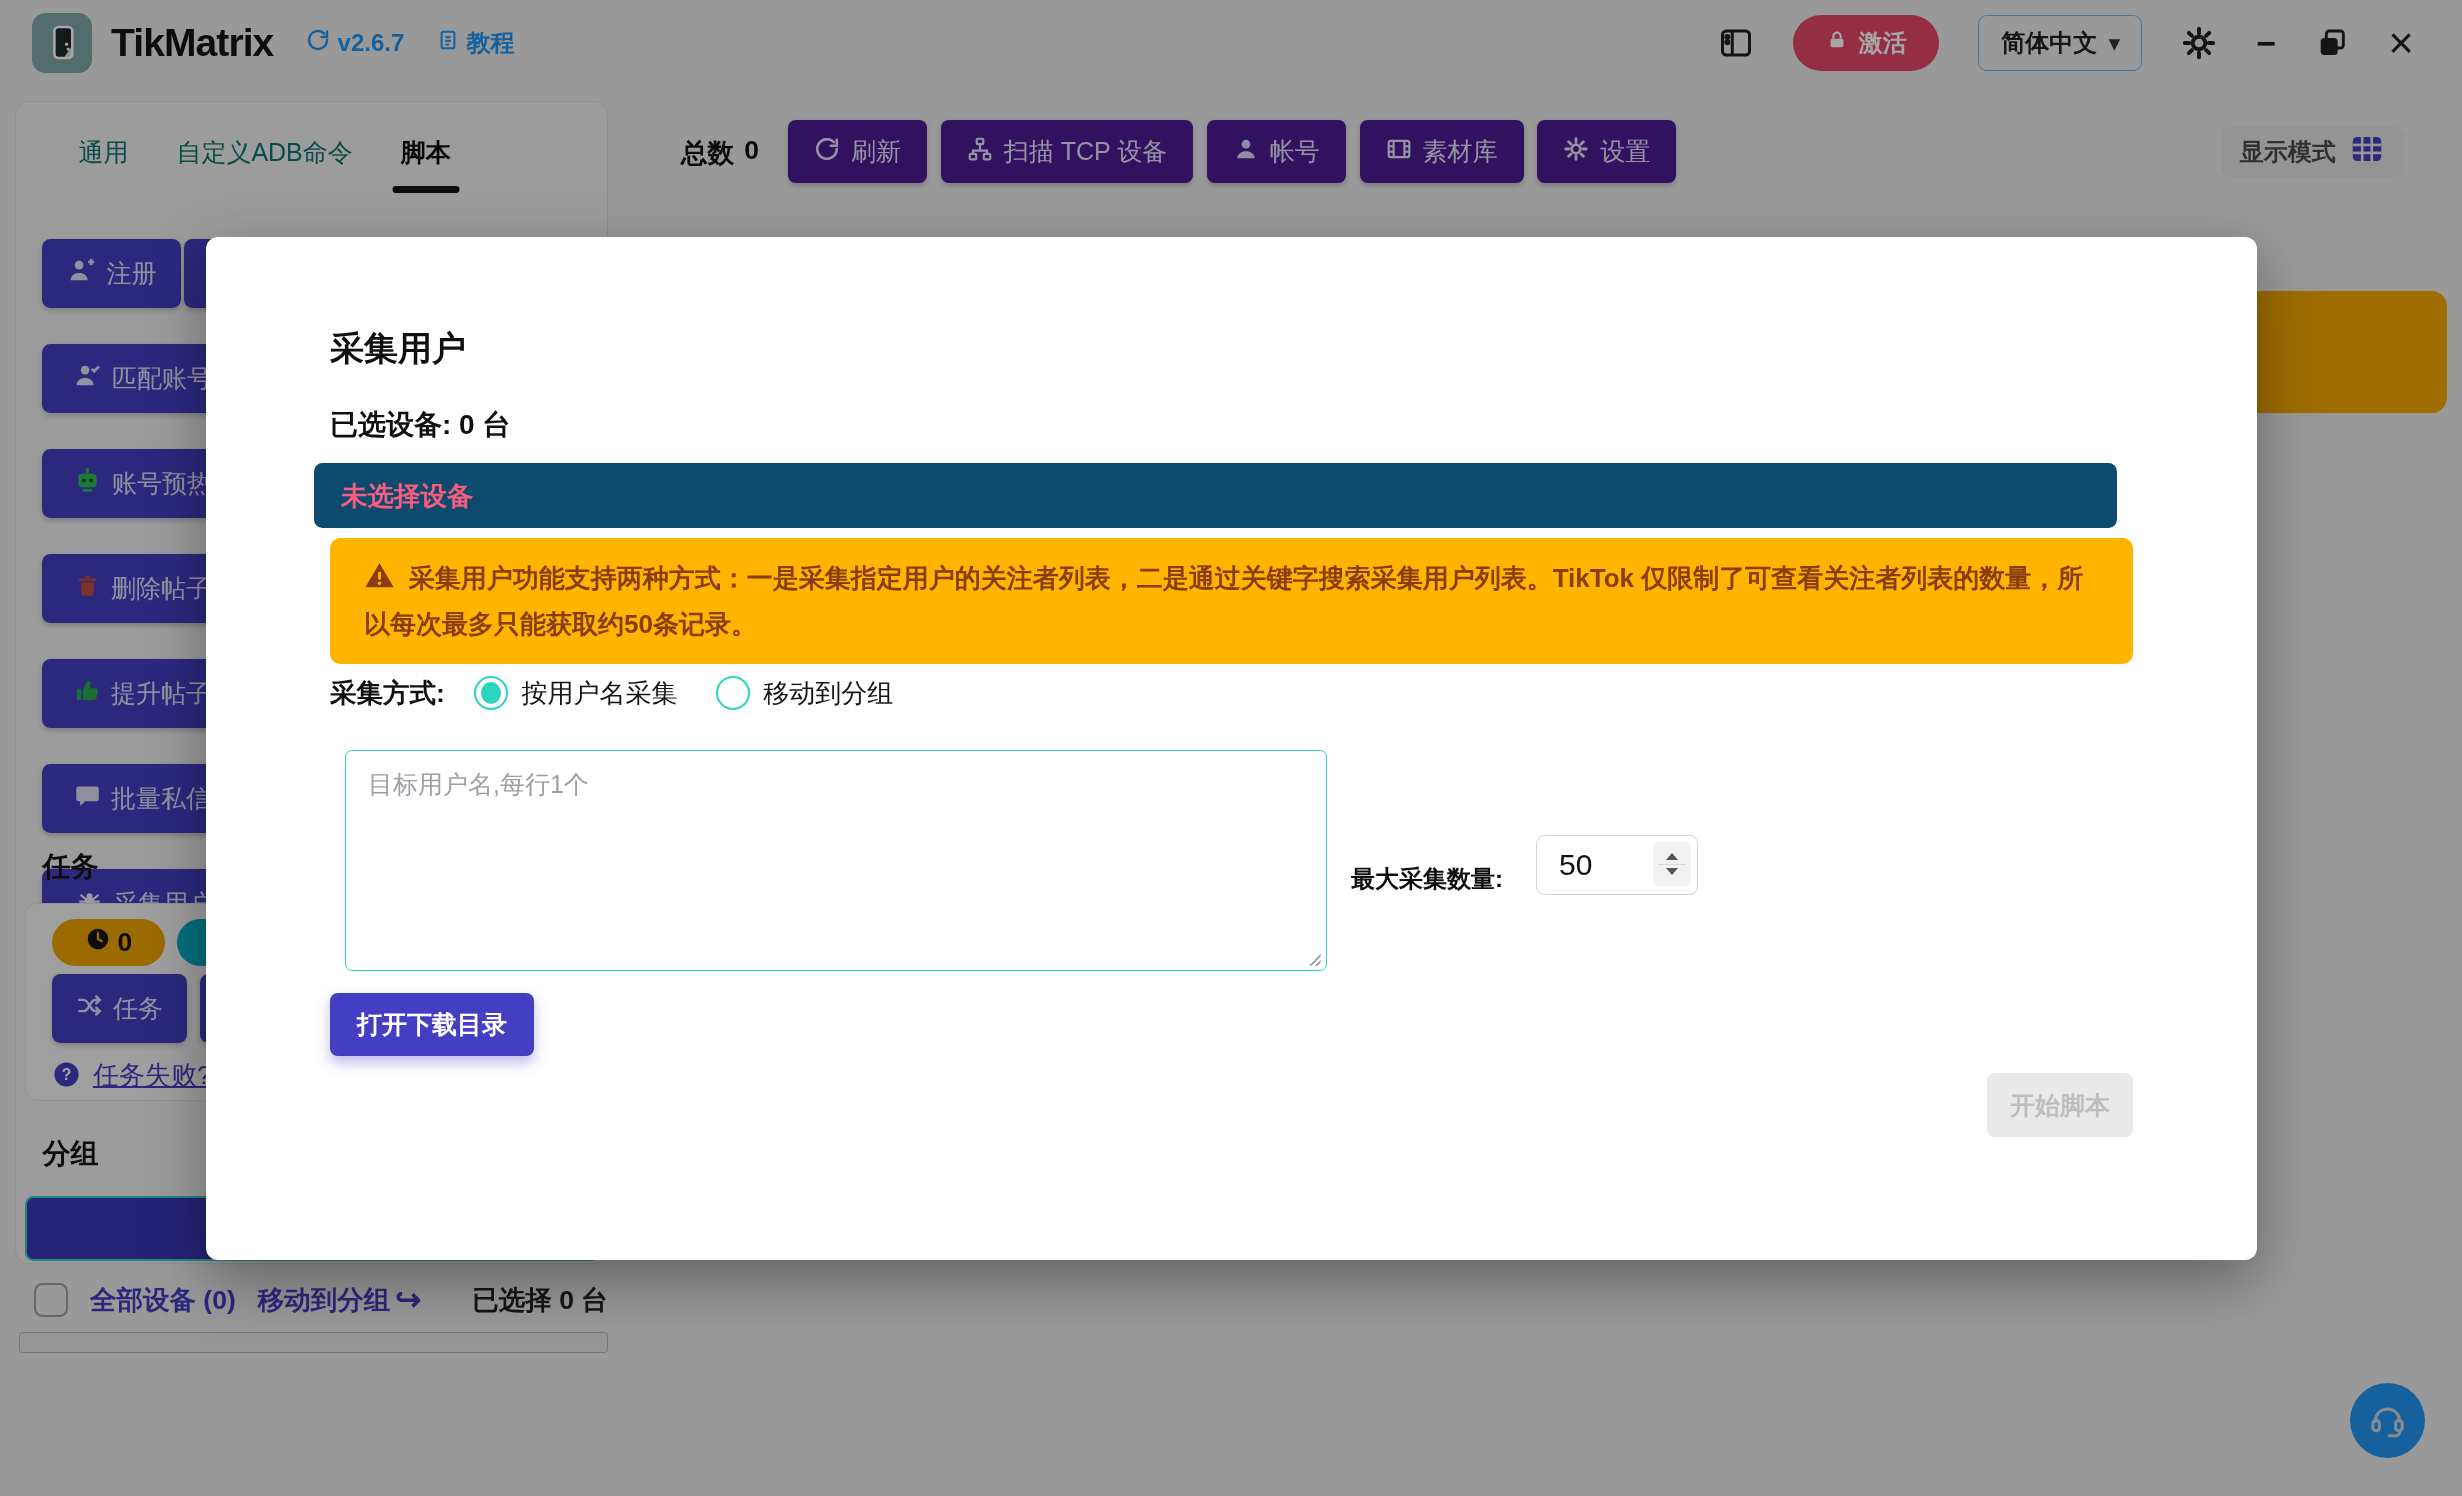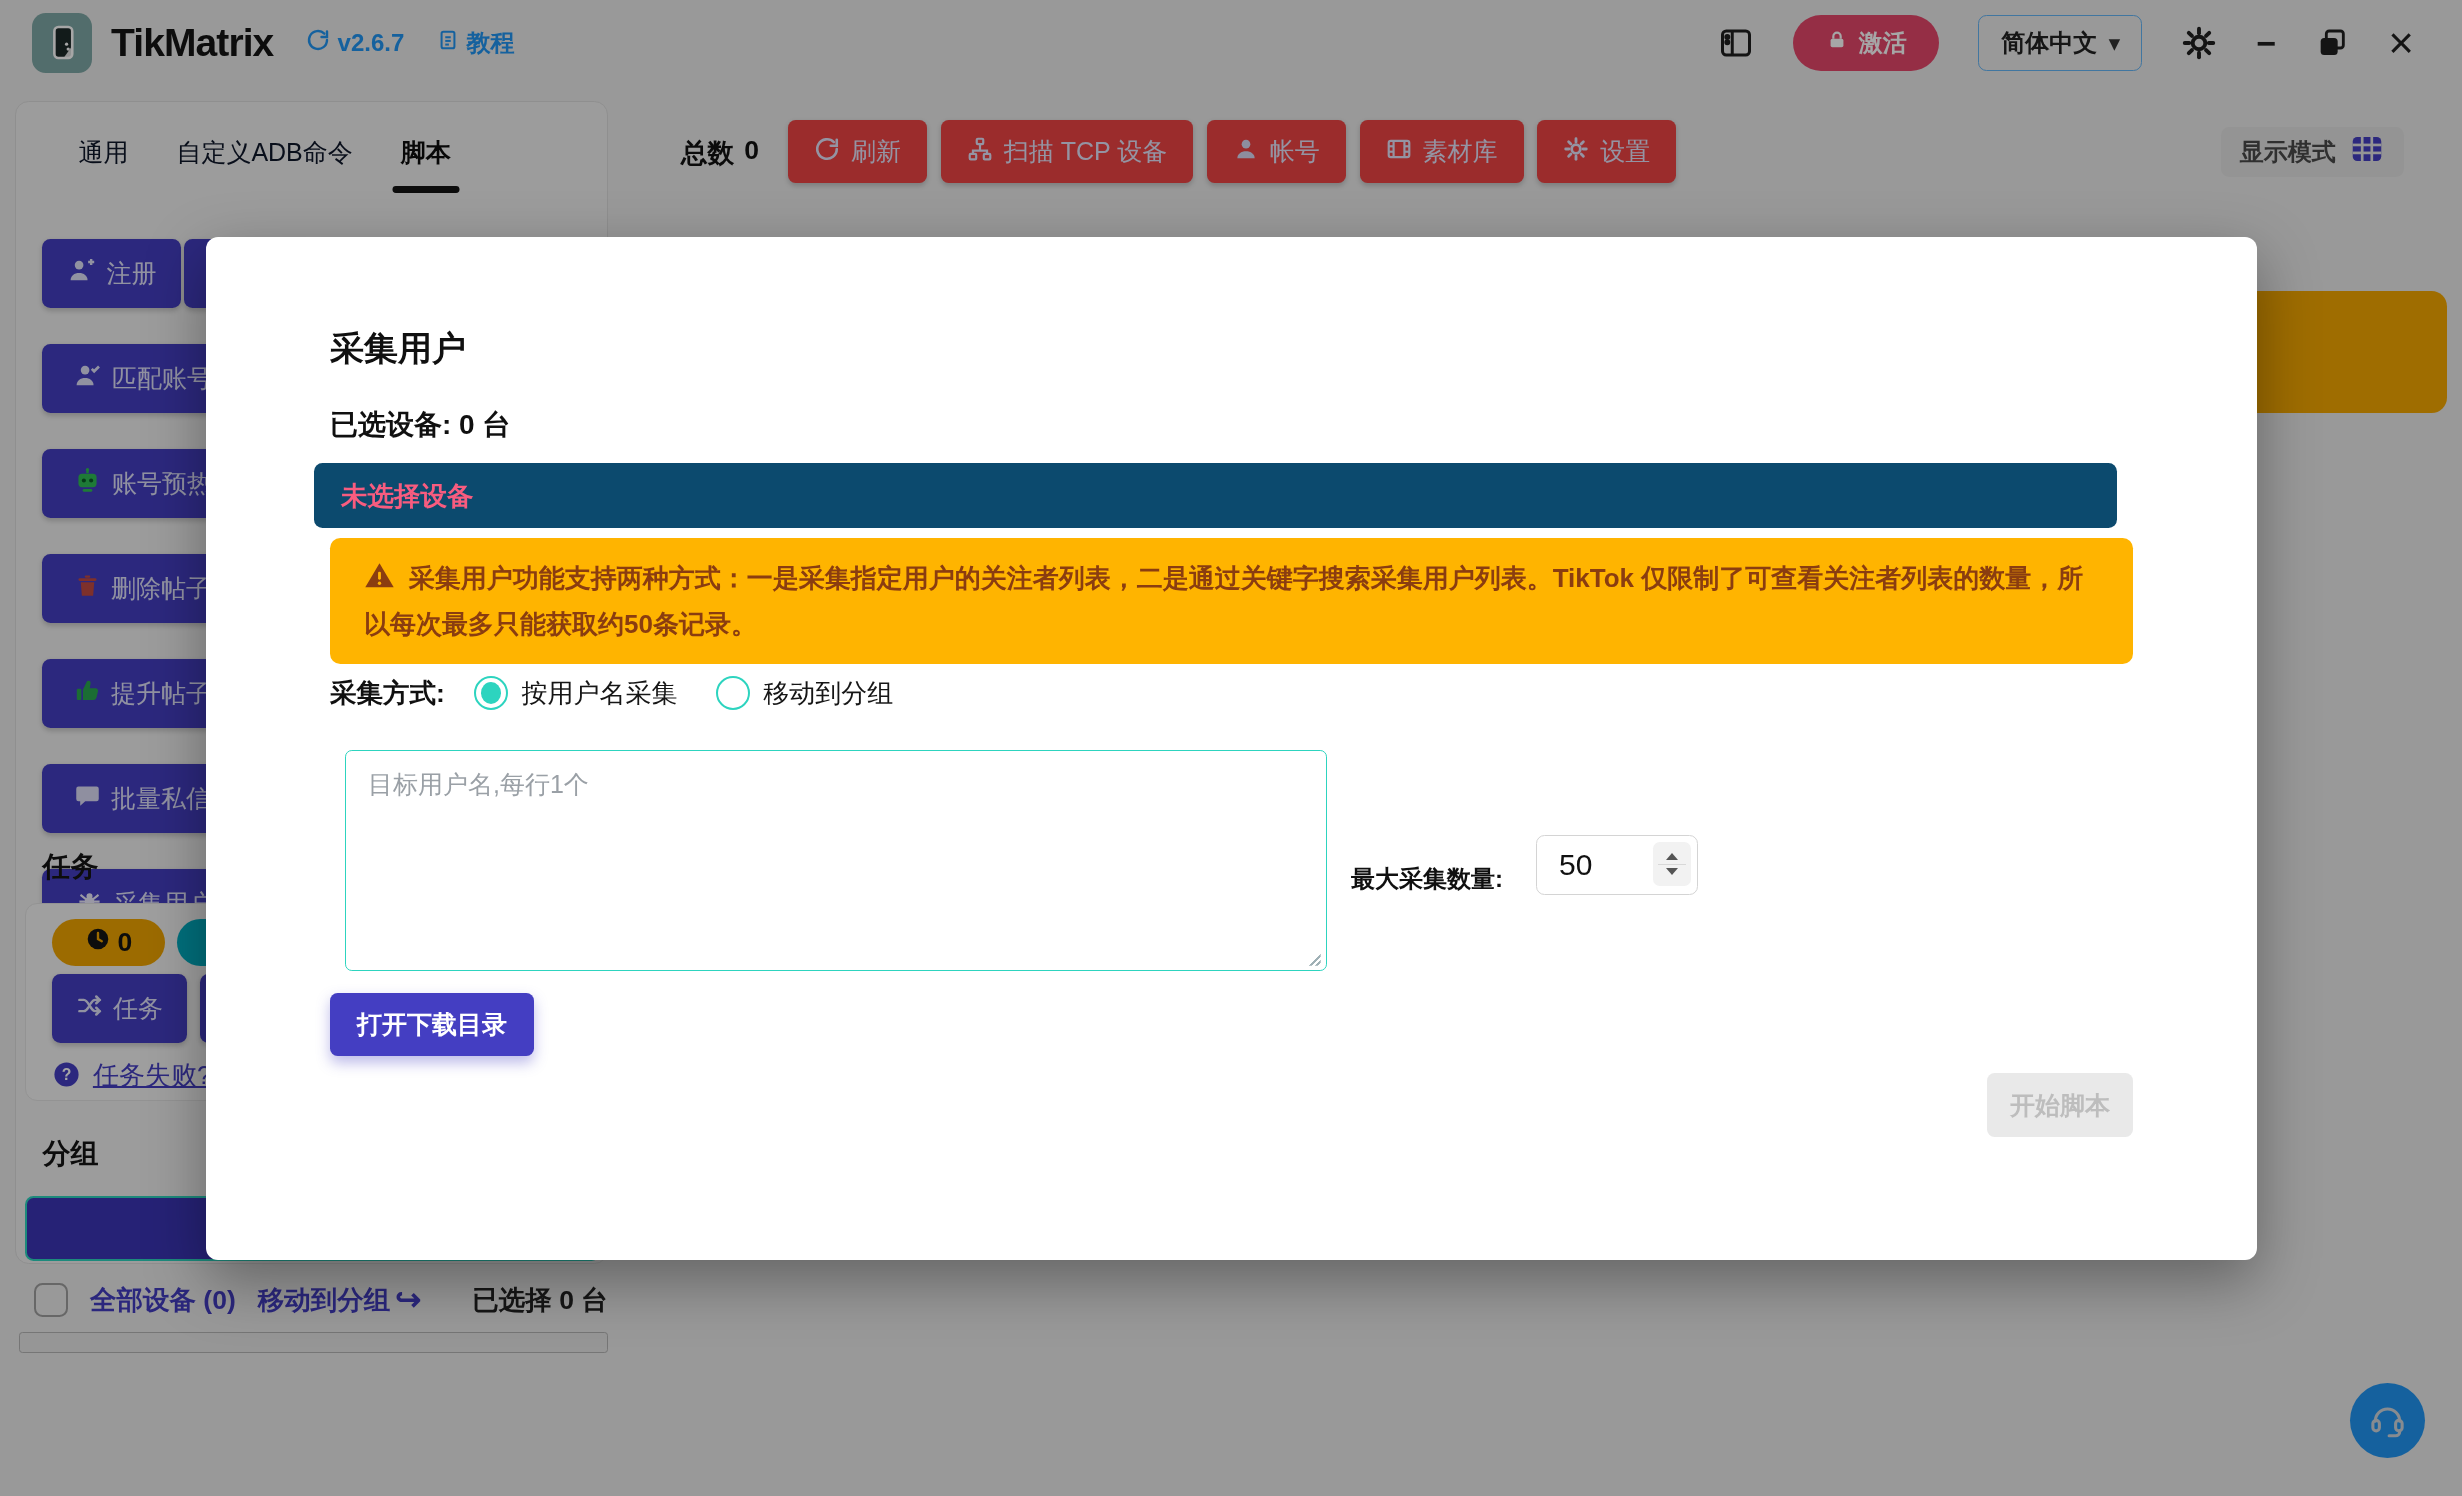--- a/index.html
+++ b/index.html
@@ -21,21 +21,21 @@
   .activate-btn { height:56px; padding:0 32.5px; border-radius:28px; border:none; background:#e5476b;
           color:#fff; font-size:24px; font-weight:600; display:flex; align-items:center; gap:11px; font-family:inherit; }
   .lang-btn { height:56px; padding:0 22px; border-radius:8.5px; border:1.7px solid #64b5f6; background:transparent;
           color:#222; font-size:24px; font-weight:600; display:flex; align-items:center; gap:12px; font-family:inherit; }
   .win-icon { font-size:34px; color:#1f1f1f; line-height:1; display:flex; align-items:center; }
 
   
   .sidebar { position:absolute; left:15.4px; top:101px; width:593px; height:1163px;
              background:#f0f0f0; border:0.9px solid #dcdcdc; border-radius:13.7px; }
   .tabs { position:absolute; top:34px; left:62px; display:flex; gap:48px; }
-  .tab { font-size:25px; color:#0f172a; padding-bottom:19px; position:relative; cursor:pointer; white-space:nowrap; }
+  .tab { font-size:25px; color:#0f766e; padding-bottom:19px; position:relative; cursor:pointer; white-space:nowrap; }
   .tab.active { color:#0d0d0d; font-weight:700; }
   .tab.active::after { content:""; position:absolute; left:50%; transform:translateX(-50%);
              bottom:-5.1px; width:67px; height:6.8px; border-radius:3.4px; background:#141414; }
   .btn-rows { position:absolute; top:101px; left:26px; width:547px; }
   .brow { display:flex; gap:3px; margin-bottom:6.8px;margin-top:36px; }
   .sbtn { height:69px; border:none; border-radius:8.5px; background:#443ec2; color:#dfe0f8;
           font-size:25px; font-weight:500; display:flex; align-items:center; justify-content:center;
           gap:10.3px; font-family:inherit; box-shadow:0 2.6px 5.1px rgba(0,0,0,.18); white-space:nowrap; }
   .side-heading { position:absolute; left:26px; font-size:28px; font-weight:700; color:#151515; }
   .tasks-card { position:absolute; left:8.5px; top:801px; width:575px; height:198px;
@@ -58,21 +58,21 @@
   .dv-link { color:#433dc0; font-size:26.5px; font-weight:600; white-space:nowrap; }
   .dv-move { color:#433dc0; font-size:26.5px; font-weight:600; display:flex; align-items:center; gap:5.1px; white-space:nowrap; }
   .move-glyph { font-size:31px; font-weight:700; color:#433dc0; }
   .dv-selected { color:#222; font-size:26.5px; font-weight:600; margin-left:29px; white-space:nowrap; }
   .progress-strip { position:absolute; left:19px; top:1332px; width:589px; height:20.5px;
            background:#e6e6e6; border:0.9px solid #b5b5b5; border-radius:3.4px; }
 
   
   .total { position:absolute; left:681px; top:135px; font-size:26.5px; font-weight:700; color:#111; display:flex; gap:10.3px;}
   .main-btns { position:absolute; left:788px; top:120px; display:flex; gap:13.7px; }
-  .mbtn { height:63px; padding:0 26px; border:none; border-radius:7.7px; background:#ef4444; color:#e4e4fa;
+  .mbtn { height:63px; padding:0 26px; border:none; border-radius:7.7px; background:#4c1d95; color:#e4e4fa;
           font-size:25px; font-weight:500; display:flex; align-items:center; gap:11px; font-family:inherit;
           box-shadow:0 2.6px 5.1px rgba(0,0,0,.18); white-space:nowrap;text-align:right; }
   .display-mode { position:absolute; left:2221px; top:127px; width:183px; height:50px; background:#e3e3e3;
           border-radius:8.5px; display:flex; align-items:center; justify-content:center; gap:13.7px; }
   .display-mode span { font-size:24px; font-weight:600; color:#4a4a4a; }
   .banner { position:absolute; left:2155px; top:291px; width:292px; height:122px;
           background:#f5a800; border-radius:15.4px; }
 
   
   .fab { position:absolute; left:2350px; top:1383px; width:75px; height:75px; border-radius:50%;

